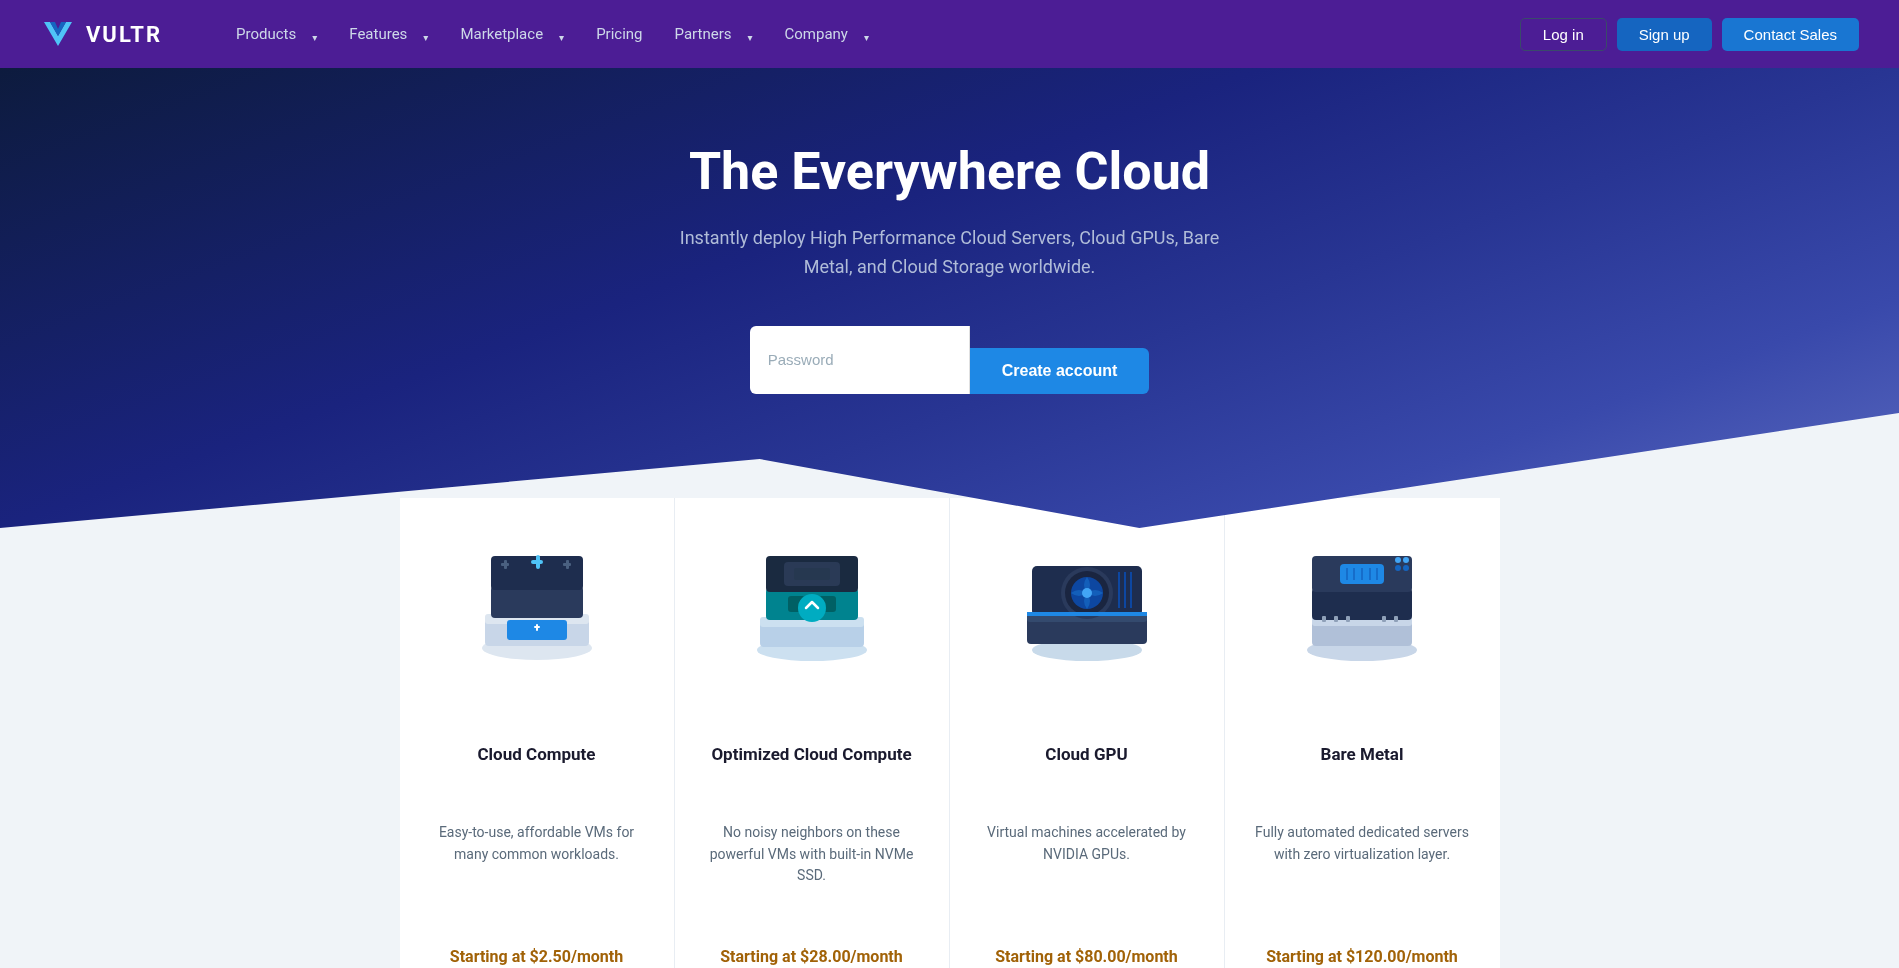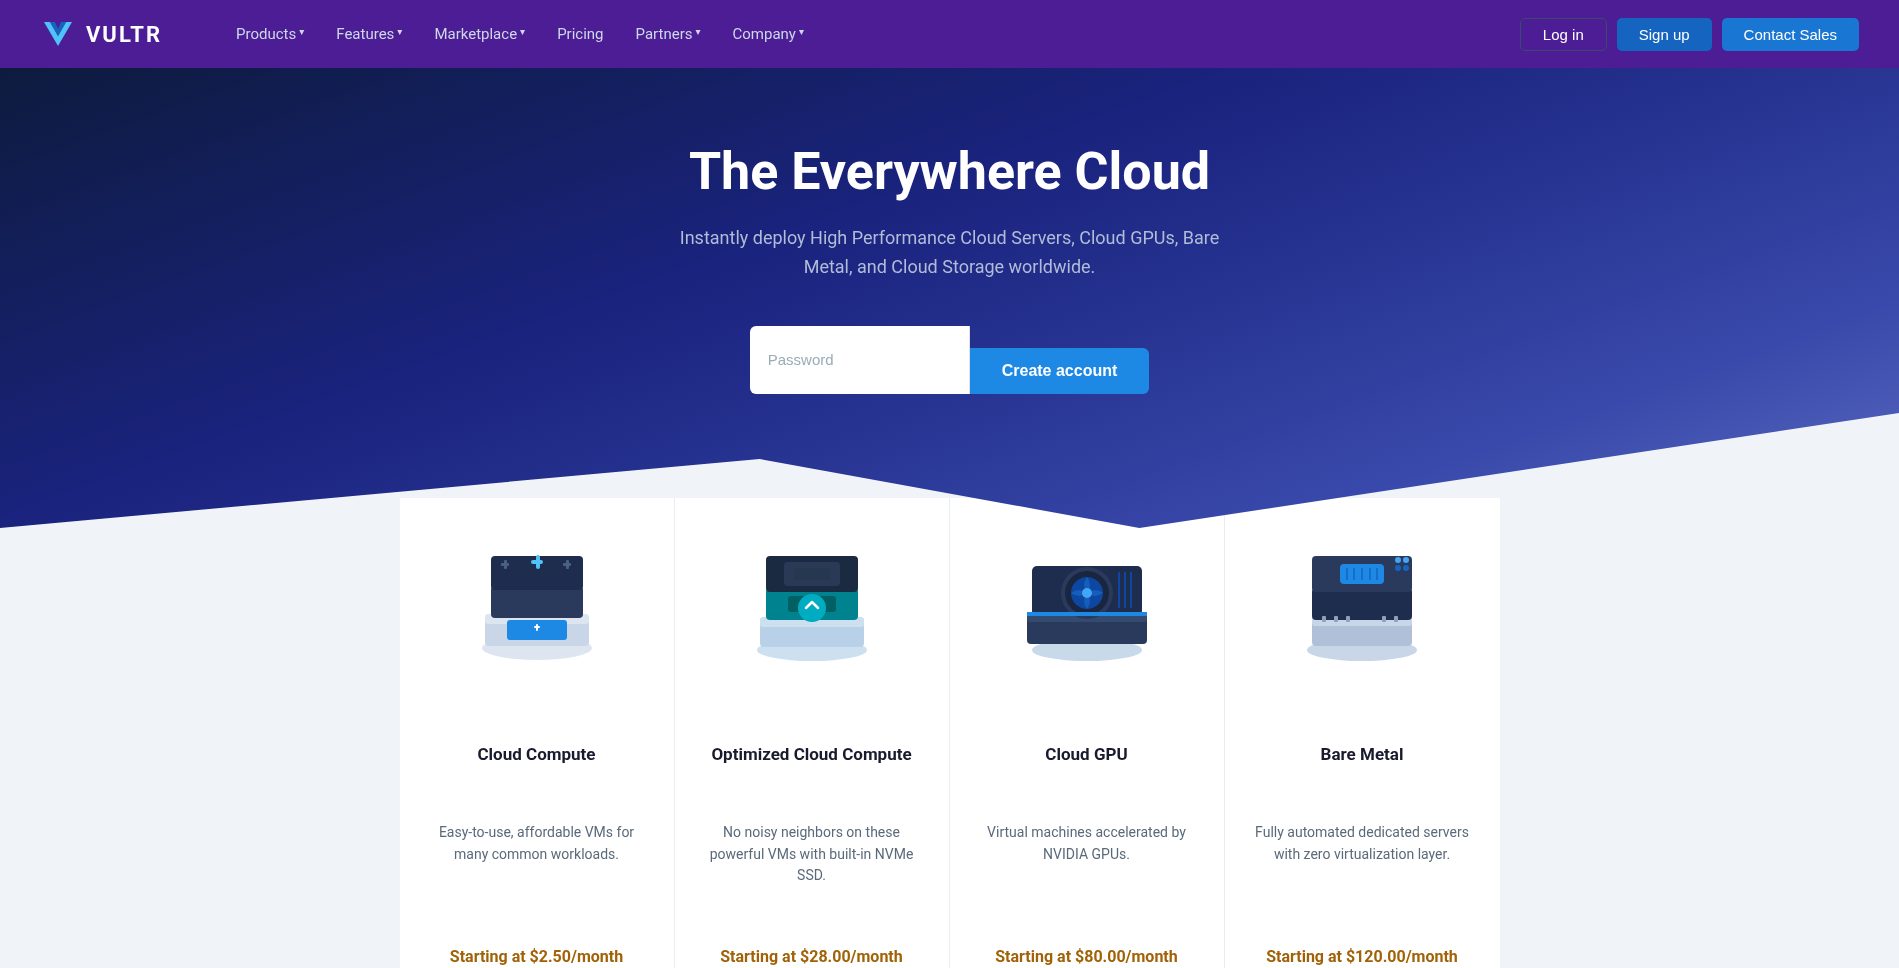--- a/index.html
+++ b/index.html
@@ -33,22 +33,22 @@
       letter-spacing: 2px;
     }
     .navbar-links {
       display: flex;
       align-items: center;
       gap: 4px;
       flex: 1;
     }
     .nav-item {
       display: flex;
-      align-items: flex-start;
-      gap: 3px;
+      align-items: flex-end;
+      gap: 16px;
       color: #cdd8e8;
       font-size: 15px;
       padding: 8px 14px;
       cursor: pointer;
       border-radius: 4px;
       text-decoration: none;
       transition: color 0.2s;
     }
     .nav-item .chevron {
       font-size: 10px;

